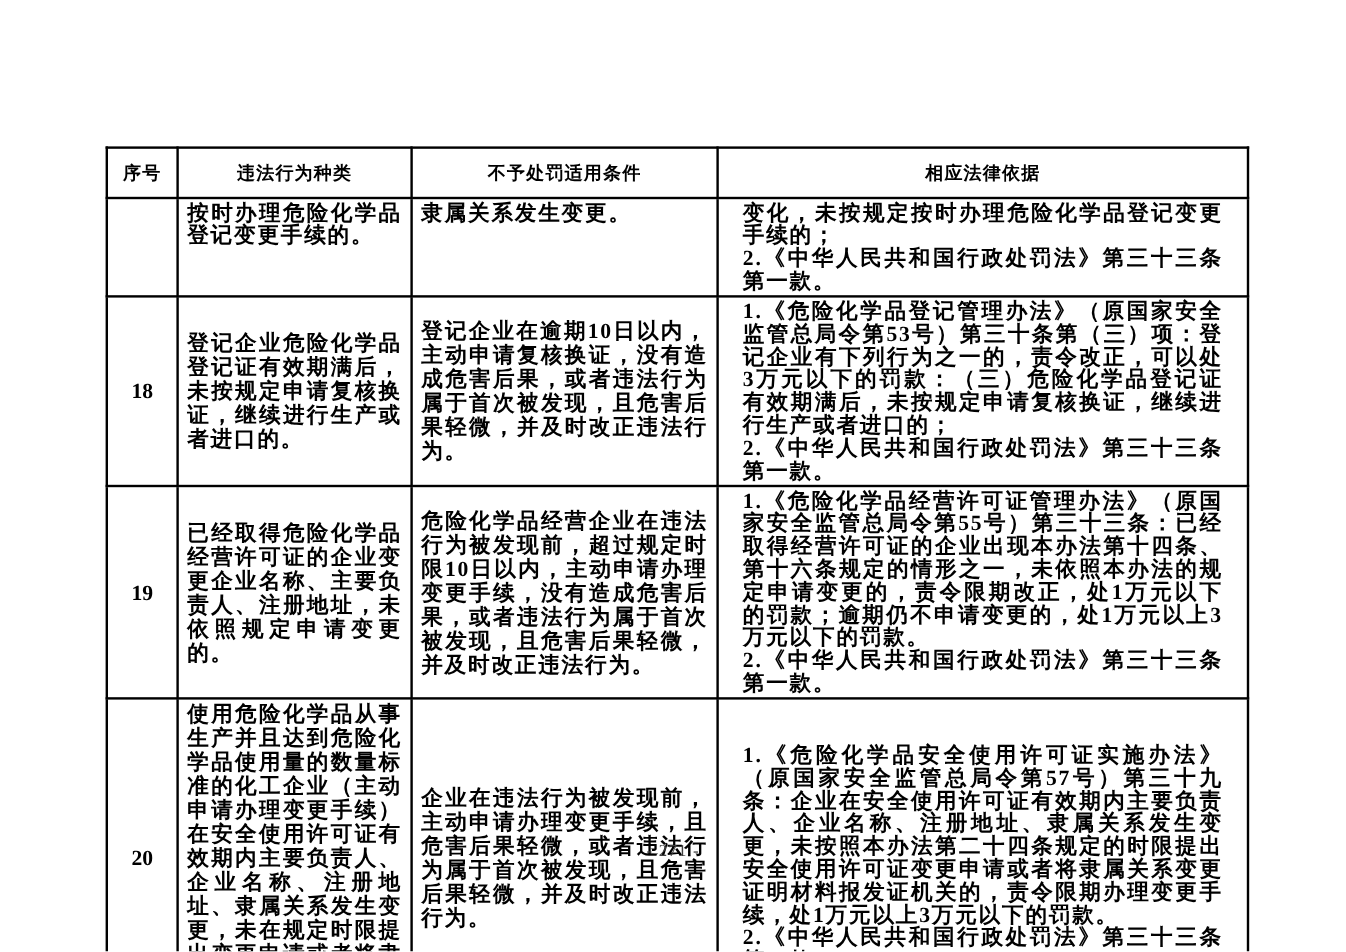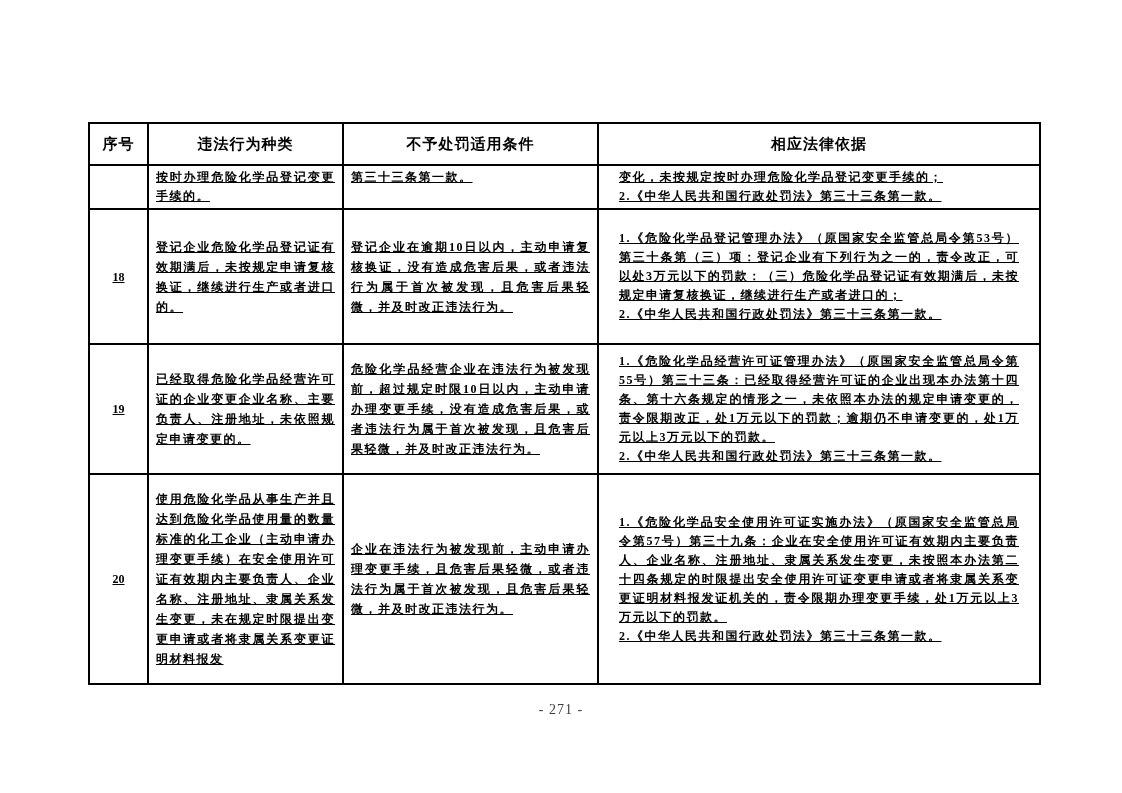--- a/index.html
+++ b/index.html
@@ -31,26 +31,25 @@
     font-weight: bold;
     font-size: 15px;
     letter-spacing: 1px;
     text-align: center;
     vertical-align: middle;
     padding: 2px;
   }
   .law-table td {
     font-family: "Liberation Serif", serif;
     font-weight: bold;
-    font-size: 12px;
+    font-size: 18px;
     letter-spacing: 1.5px;
     line-height: 20px;
     padding: 2px 7px;
     vertical-align: middle;
-    text-decoration: underline;
   }
   col.c1 { width: 59px; }
   col.c2 { width: 195px; }
   col.c3 { width: 255px; }
   col.c4 { width: 442px; }
   td.cell-no {
     text-align: center;
     letter-spacing: 0;
     padding: 18px;
   }
@@ -99,21 +98,21 @@
         <th>序号</th>
         <th>违法行为种类</th>
         <th>不予处罚适用条件</th>
         <th>相应法律依据</th>
       </tr>
     </thead>
     <tbody>
       <tr class="r0">
         <td class="cell-no"></td>
         <td class="cell-violation">按时办理危险化学品登记变更手续的。</td>
-        <td class="cell-condition">第三十三条第一款。</td>
+        <td class="cell-condition">隶属关系发生变更。</td>
         <td class="cell-basis">
           <div class="basis-line">变化，未按规定按时办理危险化学品登记变更手续的；</div>
           <div class="basis-line">2.《中华人民共和国行政处罚法》第三十三条第一款。</div>
         </td>
       </tr>
       <tr class="r1">
         <td class="cell-no">18</td>
         <td class="cell-violation">登记企业危险化学品登记证有效期满后，未按规定申请复核换证，继续进行生产或者进口的。</td>
         <td class="cell-condition">登记企业在逾期10日以内，主动申请复核换证，没有造成危害后果，或者违法行为属于首次被发现，且危害后果轻微，并及时改正违法行为。</td>
         <td class="cell-basis">

